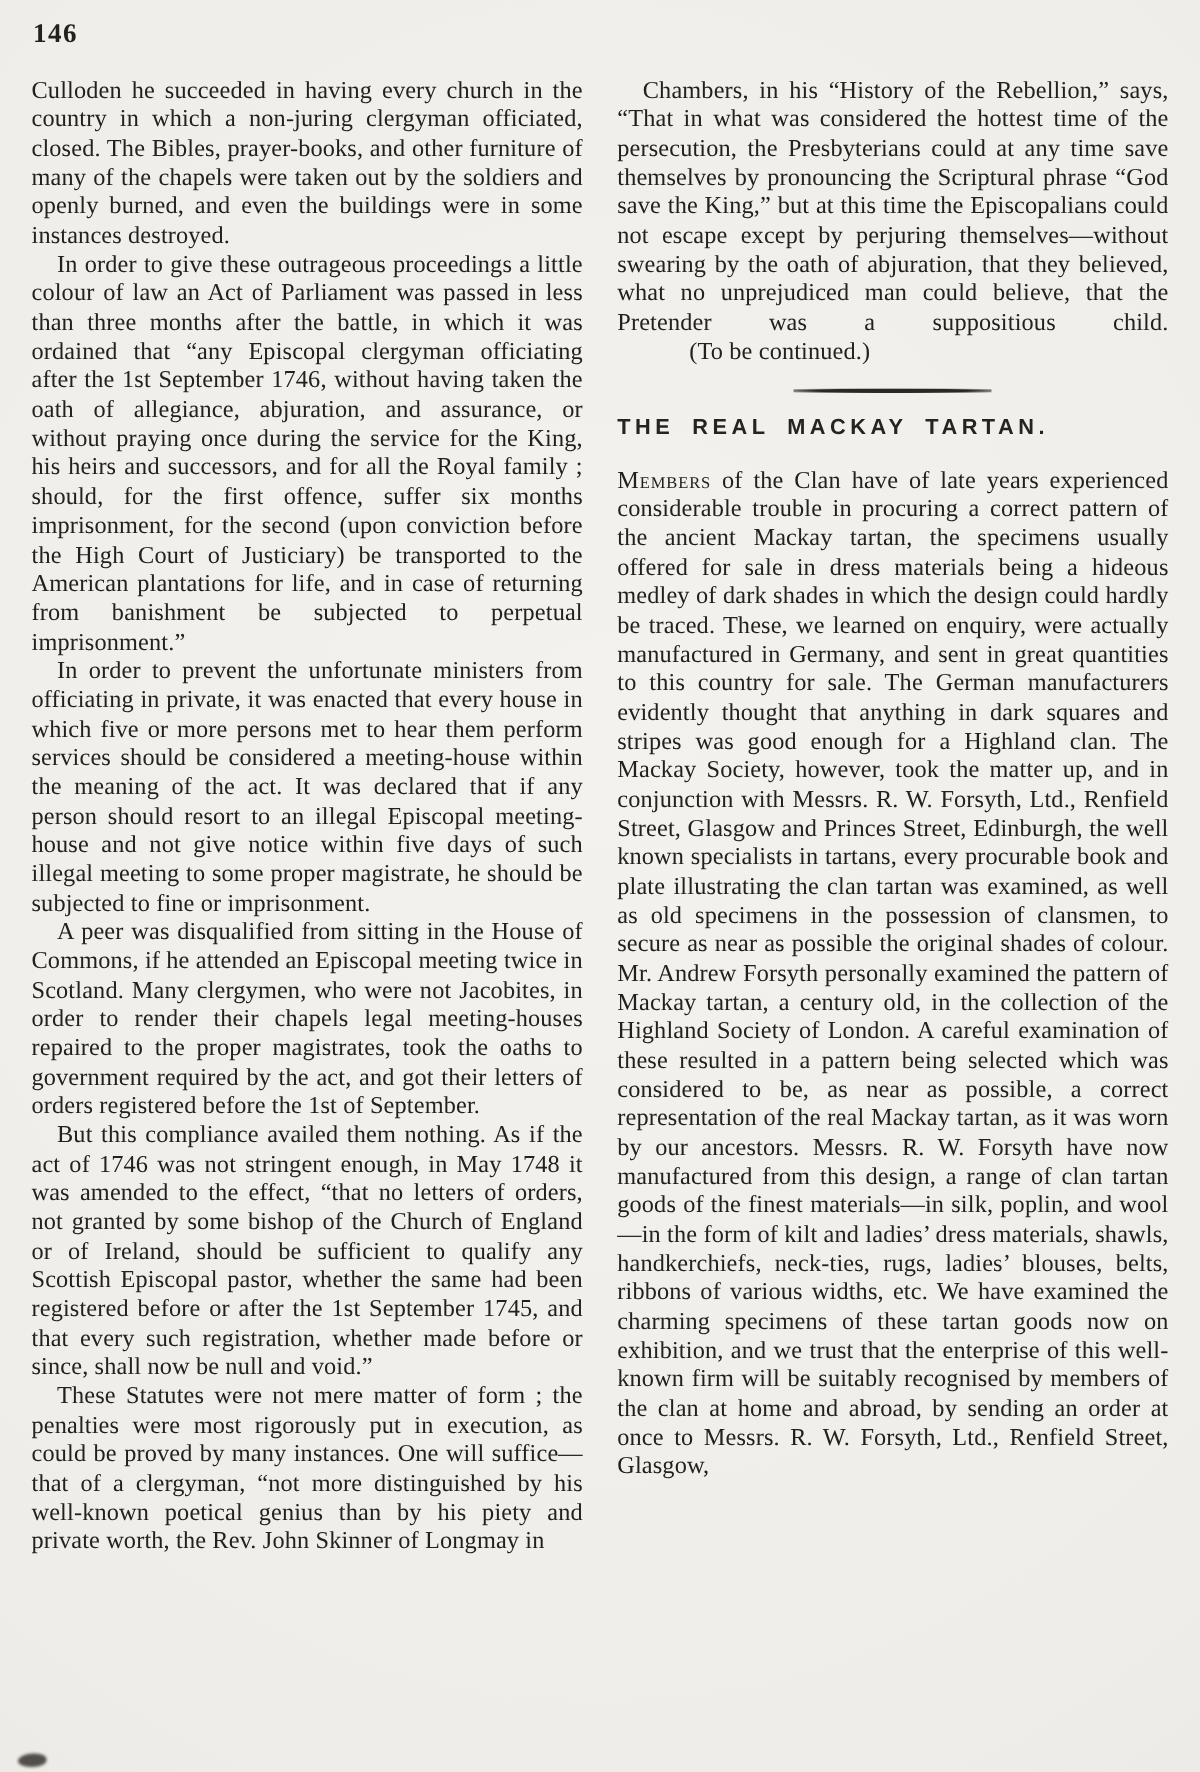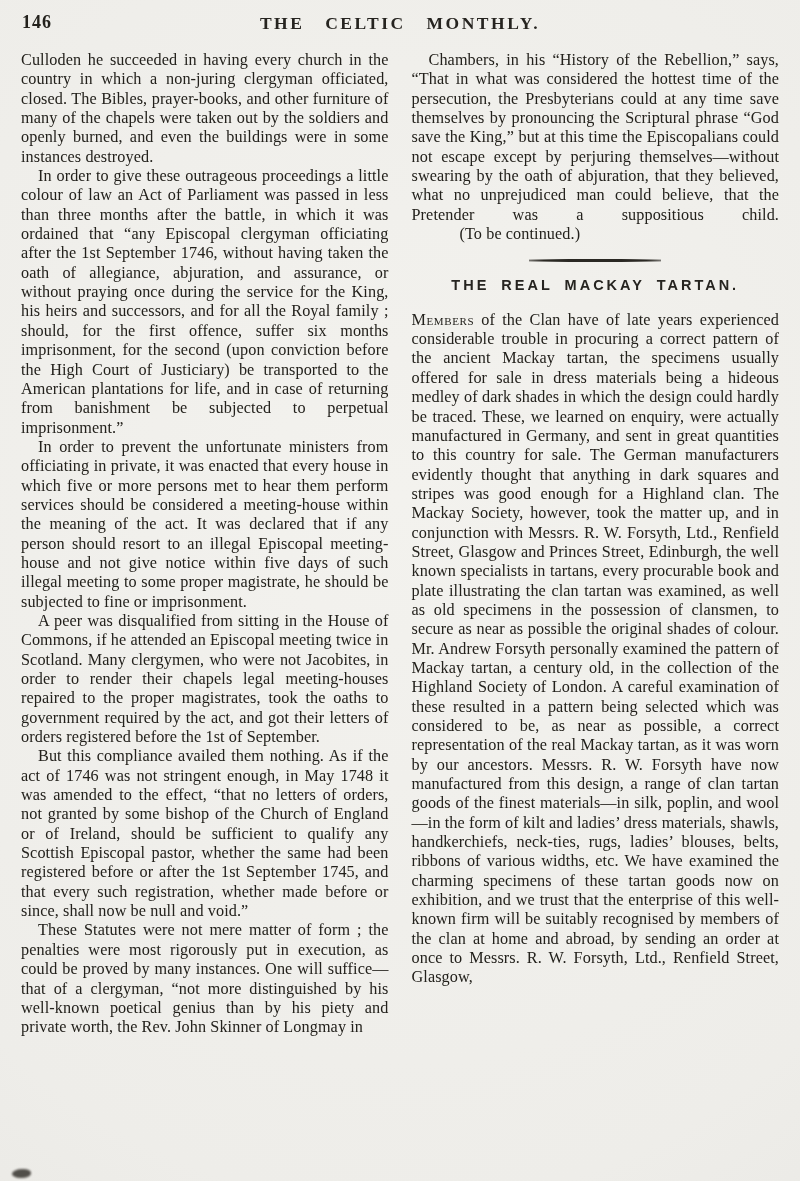--- a/index.html
+++ b/index.html
@@ -65,21 +65,20 @@
     height: 3px;
     margin: 15px auto 14px auto;
     background: radial-gradient(ellipse at center, #2a2823 0%, #2a2823 55%, rgba(42,40,35,0) 95%);
   }
   .article-title {
     font-family: "Liberation Sans", sans-serif;
     font-size: 14.5px;
     font-weight: bold;
     letter-spacing: 3px;
     word-spacing: 5px;
-    text-align: center;
     color: #262420;
     margin-bottom: 15px;
   }
   .smallcaps {
     font-variant: small-caps;
     letter-spacing: 0.6px;
   }
   .scan-artifact {
     position: absolute;
     left: 12px;
@@ -92,21 +91,20 @@
     opacity: 0.85;
   }
 </style>
 </head>
 <body>
 
 <div class="page">
 
   <header class="page-header">
     <span class="page-number">146</span>
-    <h1 class="journal-title">THE CELTIC MONTHLY.</h1>
   </header>
 
   <div class="columns">
 
     <div class="column">
       <p>Culloden he succeeded in having every church in the country in which a non-juring clergyman officiated, closed.  The Bibles, prayer-books, and other furniture of many of the chapels were taken out by the soldiers and openly burned, and even the buildings were in some instances destroyed.</p>
       <p class="indent">In order to give these outrageous proceedings a little colour of law an Act of Parliament was passed in less than three months after the battle, in which it was ordained that “any Episcopal clergyman officiating after the 1st September 1746, without having taken the oath of allegiance, abjuration, and assurance, or without praying once during the service for the King, his heirs and successors, and for all the Royal family ; should, for the first offence, suffer six months imprisonment, for the second (upon conviction before the High Court of Justiciary) be transported to the American plantations for life, and in case of returning from banishment be subjected to perpetual imprisonment.”</p>
       <p class="indent">In order to prevent the unfortunate ministers from officiating in private, it was enacted that every house in which five or more persons met to hear them perform services should be considered a meeting-house within the meaning of the act.  It was declared that if any person should resort to an illegal Episcopal meeting-house and not give notice within five days of such illegal meeting to some proper magistrate, he should be subjected to fine or imprisonment.</p>
       <p class="indent">A peer was disqualified from sitting in the House of Commons, if he attended an Episcopal meeting twice in Scotland.  Many clergymen, who were not Jacobites, in order to render their chapels legal meeting-houses repaired to the proper magistrates, took the oaths to government required by the act, and got their letters of orders registered before the 1st of September.</p>
       <p class="indent">But this compliance availed them nothing. As if the act of 1746 was not stringent enough, in May 1748 it was amended to the effect, “that no letters of orders, not granted by some bishop of the Church of England or of Ireland, should be sufficient to qualify any Scottish Episcopal pastor, whether the same had been registered before or after the 1st September 1745, and that every such registration, whether made before or since, shall now be null and void.”</p>

